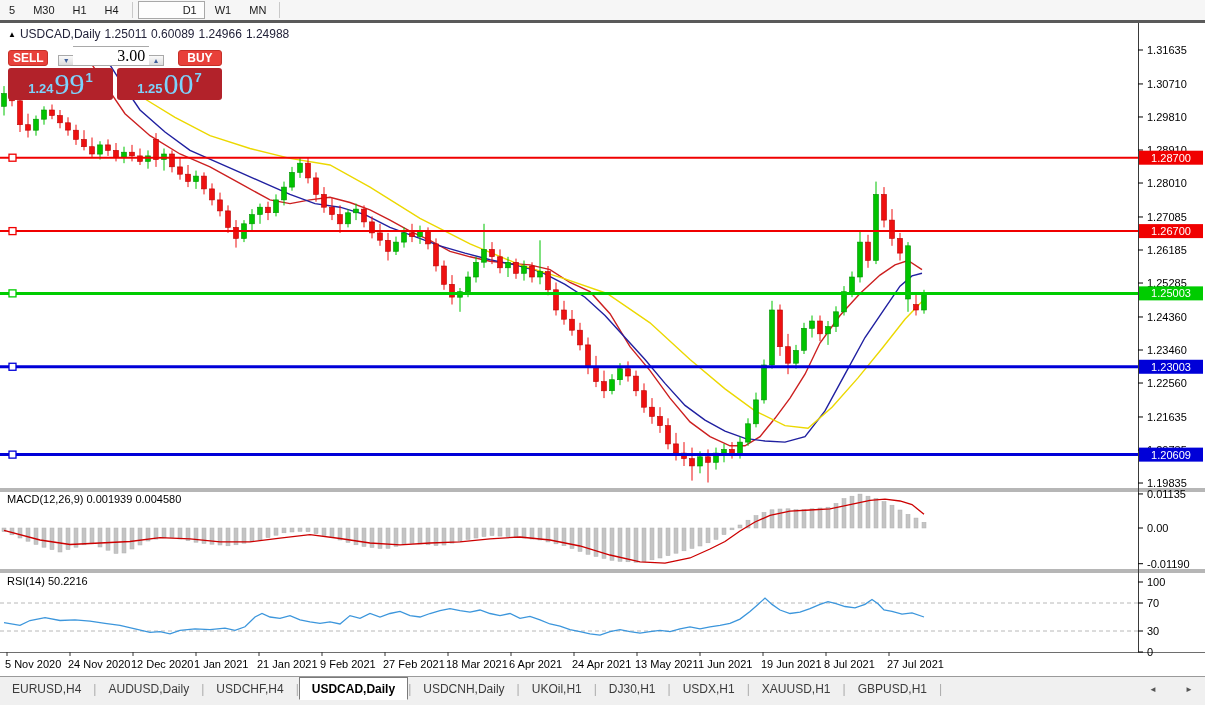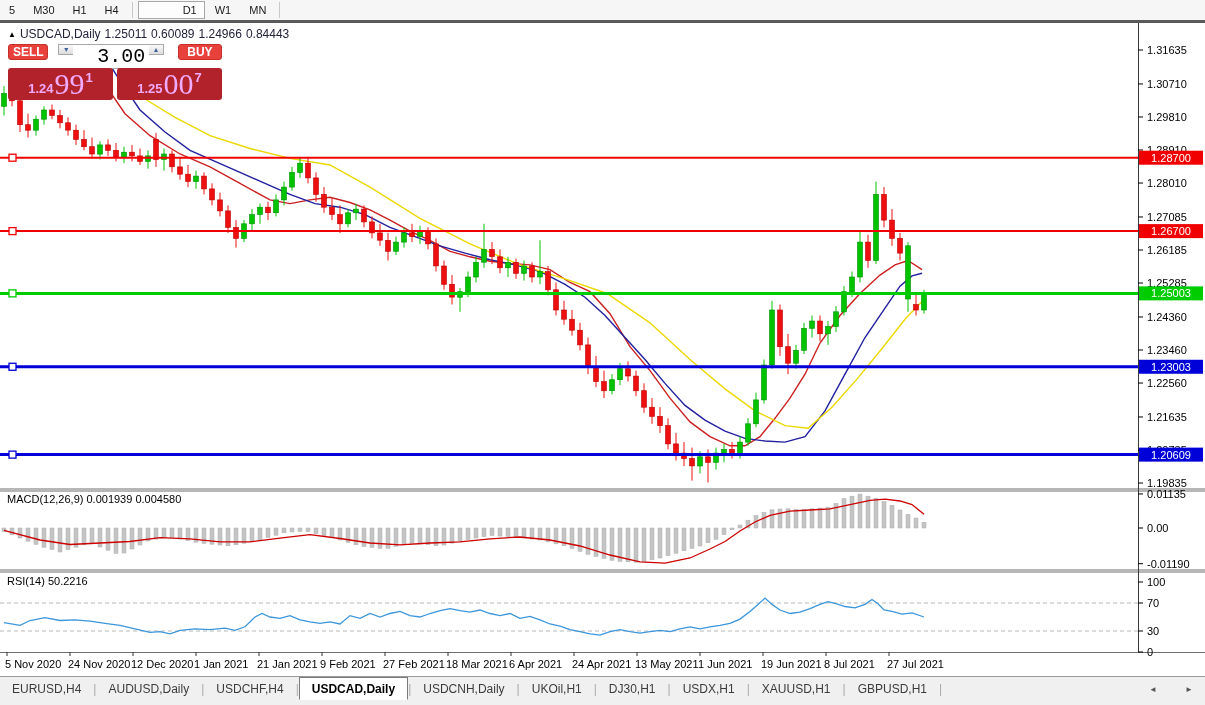--- a/index.html
+++ b/index.html
@@ -14,34 +14,34 @@
   .tf-sep{width:1px;height:16px;background:#c9c9c9;margin:0 4px;}
   
   #chart-svg{position:absolute;left:0;top:0;z-index:1;}
   
   .chart-title{position:absolute;left:8px;top:27px;z-index:10;font-size:12px;color:#23233a;
                white-space:nowrap;}
   .chart-title .tri{font-size:8px;color:#000;margin-right:4px;vertical-align:1px;}
   .chart-title span{margin-right:4px;}
   
   .trade-panel{position:absolute;left:8px;top:44px;width:214px;z-index:10;}
-  .tp-row1{display:flex;align-items:flex-start;height:22px;}
+  .tp-row1{display:flex;align-items:flex-end;height:22px;}
   .btn-sell,.btn-buy{background:#e8403a;border:1px solid #c53028;border-radius:3px;color:#fff;
      font-size:12px;font-weight:bold;font-family:"Liberation Sans",sans-serif;
      display:flex;align-items:center;justify-content:center;cursor:pointer;padding:0;}
   .btn-sell{width:44px;}
   .btn-buy{width:48px;margin-left:14px;}
   .spin{width:15px;background:linear-gradient(#fafafa,#dcdcdc);border:1px solid #a9a9a9;
         display:flex;align-items:center;justify-content:center;font-size:8px;color:#3f5f9b;cursor:pointer;}
   .spin.down{margin-left:10px;border-right:none;}
   .spin.up{border-left:none;}
   .vol-input{width:68px;border:1px solid #a9a9a9;border-left:none;border-right:none;
-     font-size:20px;font-family:Liberation Mono, monospace;text-align:right;padding:0 4px;color:#000;}
+     font-size:16px;font-family:Liberation Serif, serif;text-align:right;padding:0 4px;color:#000;}
   .tp-row2{display:flex;margin-top:2px;height:32px;}
-  .price-box{background:#b2222a;border-radius:3px;color:#f0abfc;flex:1;
+  .price-box{background:#b2222a;border-radius:3px;color:#7dd3fc;flex:1;
              display:flex;align-items:center;justify-content:center;}
   .price-box.sell{margin-right:4px;}
   .p-prefix{font-size:13px;font-weight:bold;align-self:flex-end;margin-bottom:4px;}
   .p-main{font-size:30px;font-weight:400;line-height:30px;margin:0 1px;font-family:Liberation Serif, serif;}
   .p-sup{font-size:13px;font-weight:bold;align-self:flex-start;margin-top:2px;}
   
   .tabbar{position:absolute;left:0;top:676px;width:1205px;height:29px;background:#f0f0f0;
           border-top:1px solid #9a9a9a;display:flex;align-items:flex-start;z-index:30;text-align:center;}
   .tab{font-size:12px;color:#3c3c3c;padding:4px 12px 3px 12px;margin-top:1px;cursor:pointer;white-space:nowrap;}
   .tab.active{background:#fff;border:1px solid #7a7a7a;border-bottom:1px solid #fff;
@@ -522,21 +522,21 @@
       <div class="tf-btn">H1</div>
       <div class="tf-btn">H4</div>
       <div class="tf-sep"></div>
       <div class="tf-btn active">D1</div>
       <div class="tf-btn">W1</div>
       <div class="tf-btn">MN</div>
       <div class="tf-sep"></div>
     </div>
 
   <div class="chart-title">
-    <span class="tri">▲</span><span>USDCAD,Daily</span><span>1.25011</span><span>0.60089</span><span>1.24966</span><span>0.84443</span>
+    <span class="tri">▲</span><span>USDCAD,Daily</span><span>1.25011</span><span>0.60089</span><span>1.24966</span><span>1.24988</span>
   </div>
 
   <div class="trade-panel">
     <div class="tp-row1">
       <button class="btn-sell">SELL</button>
       <div class="spin down">▾</div>
       <input class="vol-input" value="3.00" style="">
       <div class="spin up">▴</div>
       <button class="btn-buy">BUY</button>
     </div>

